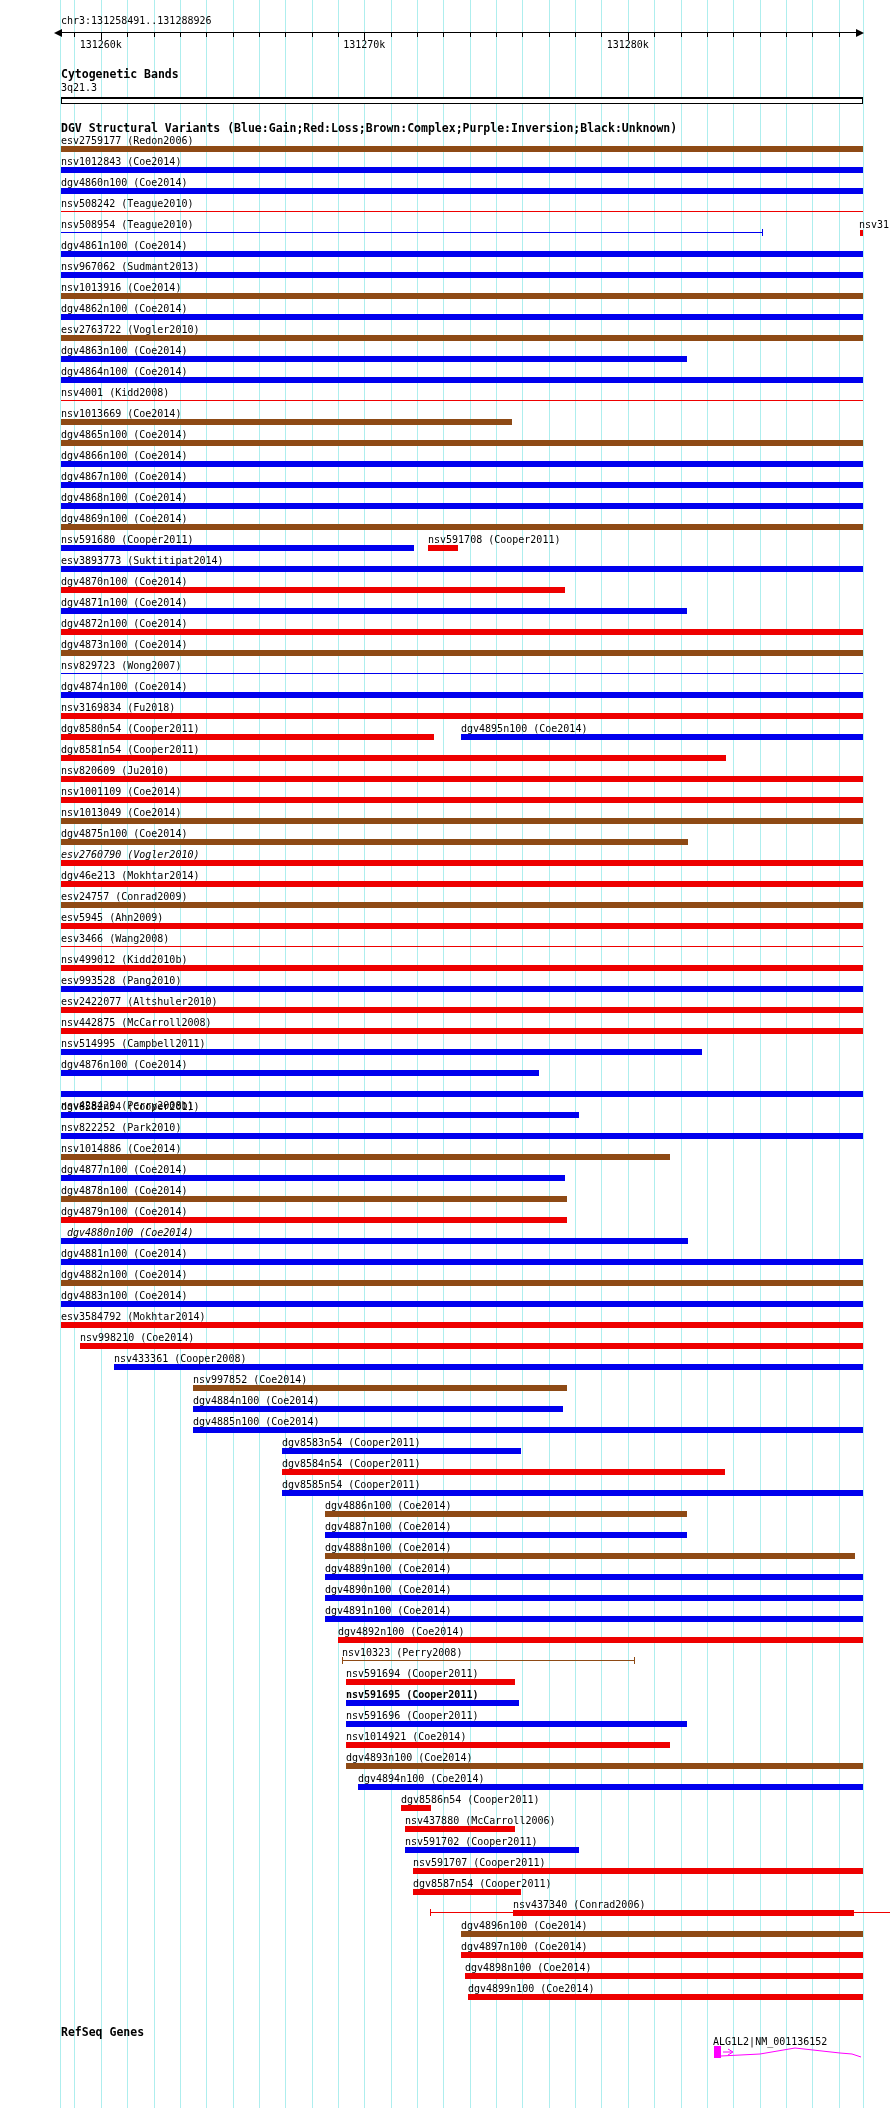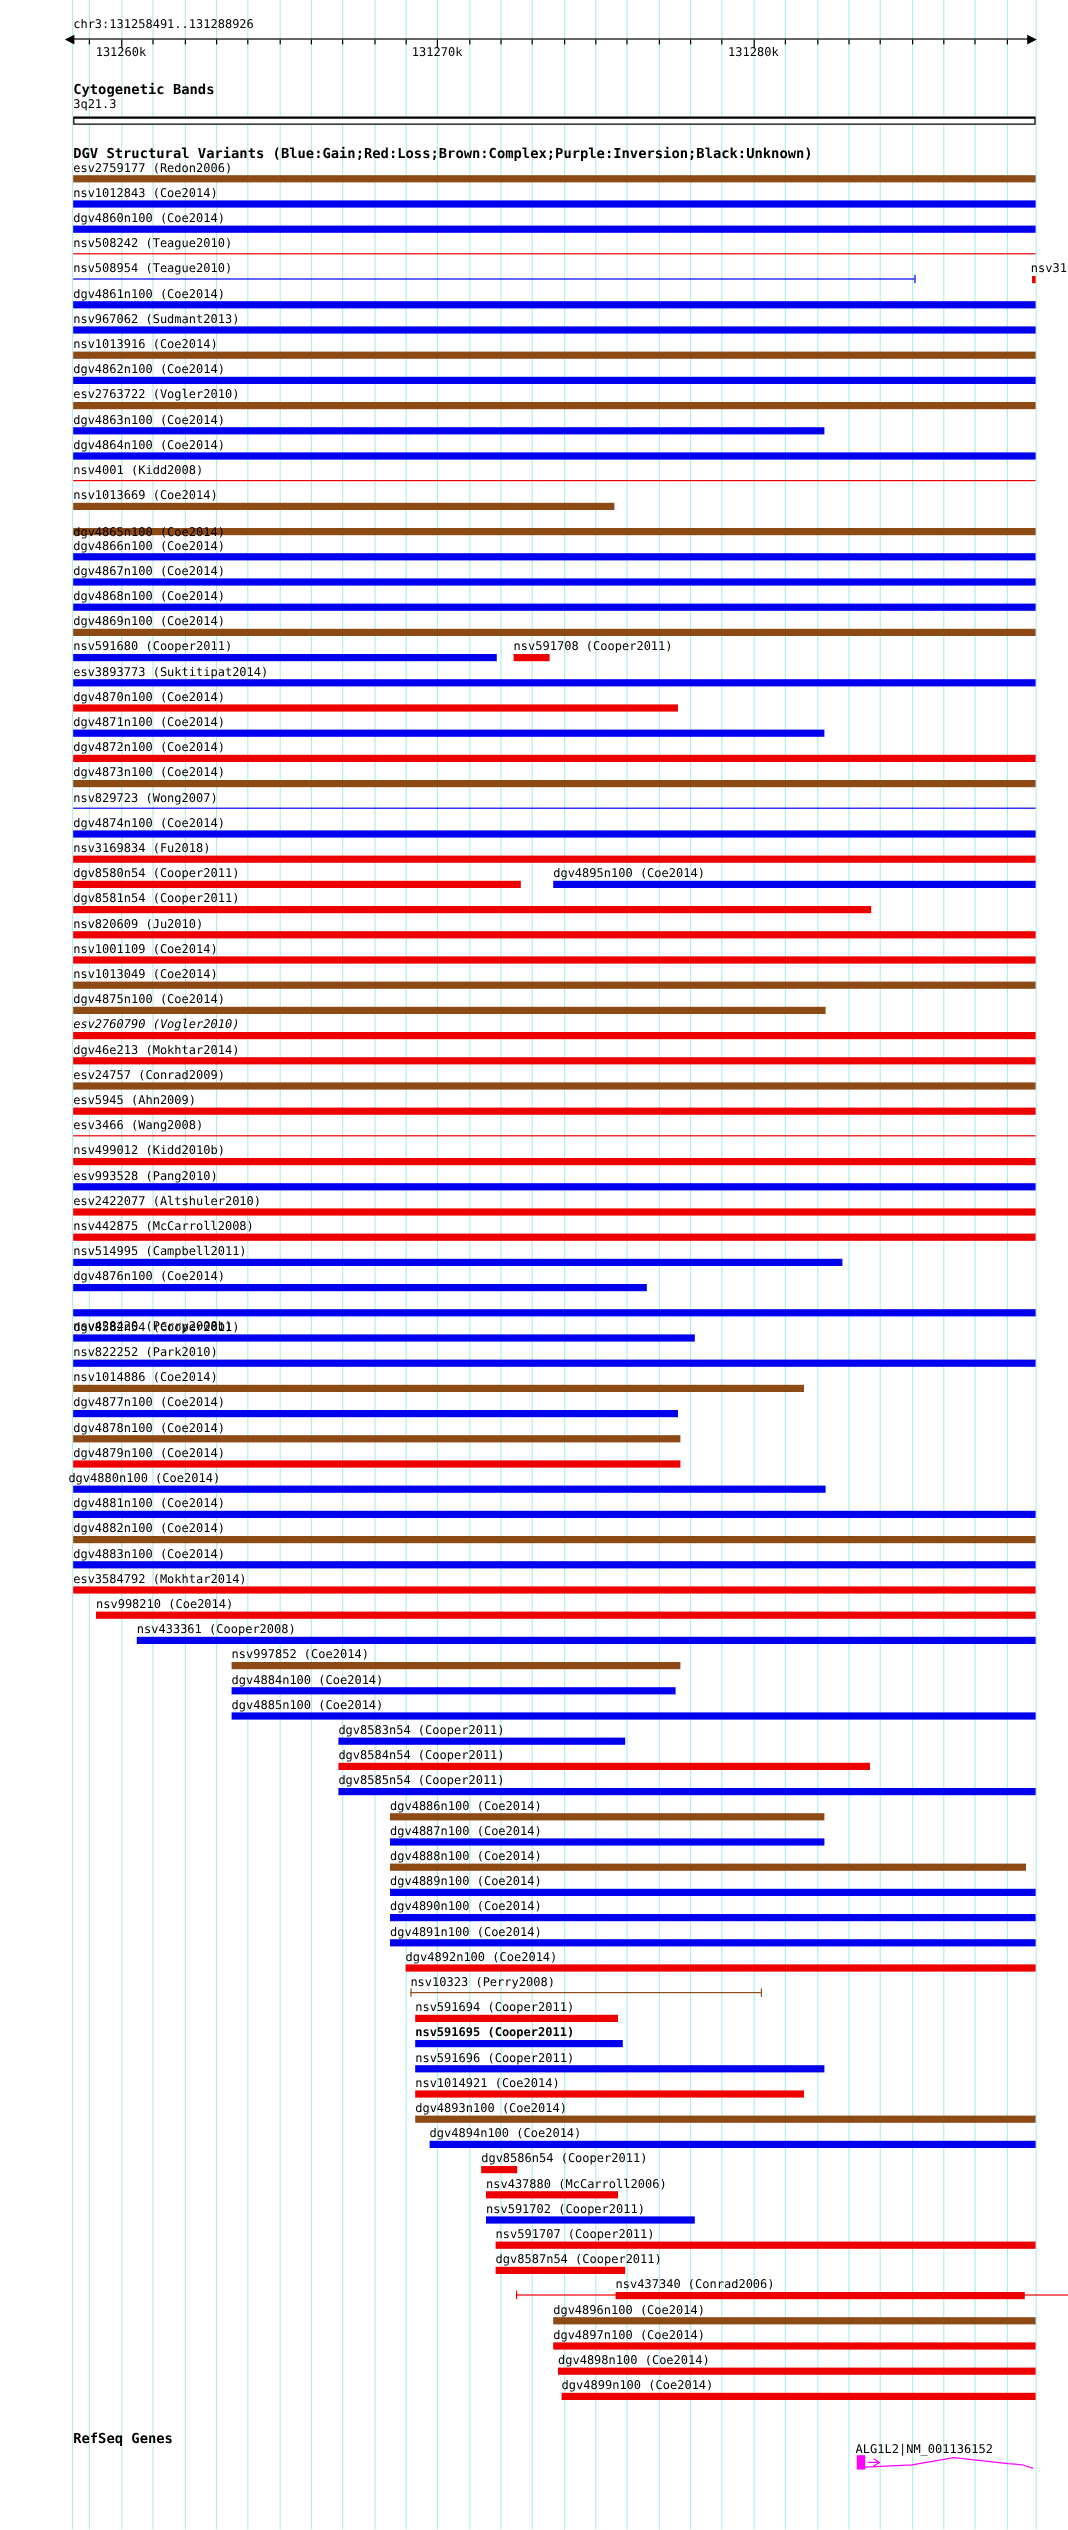--- a/index.html
+++ b/index.html
@@ -140,21 +140,21 @@
       <div class="lbl" style="left: 61px; top: 324px;">esv2763722 (Vogler2010)</div>
       <div class="bar" style="left: 61px; width: 802px; top: 335px; background: rgb(142, 74, 21);"></div>
       <div class="lbl" style="left: 61px; top: 345px;">dgv4863n100 (Coe2014)</div>
       <div class="bar" style="left: 61px; width: 626px; top: 356px; background: rgb(0, 0, 238);"></div>
       <div class="lbl" style="left: 61px; top: 366px;">dgv4864n100 (Coe2014)</div>
       <div class="bar" style="left: 61px; width: 802px; top: 377px; background: rgb(0, 0, 238);"></div>
       <div class="lbl" style="left: 61px; top: 387px;">nsv4001 (Kidd2008)</div>
       <div class="hline" style="left: 61px; width: 802px; top: 400px; background: rgb(238, 0, 0);"></div>
       <div class="lbl" style="left: 61px; top: 408px;">nsv1013669 (Coe2014)</div>
       <div class="bar" style="left: 61px; width: 451px; top: 419px; background: rgb(142, 74, 21);"></div>
-      <div class="lbl" style="left: 61px; top: 429px; margin-top: 10px;">dgv4865n100 (Coe2014)</div>
+      <div class="lbl" style="left: 61px; top: 429px;">dgv4865n100 (Coe2014)</div>
       <div class="bar" style="left: 61px; width: 802px; top: 440px; background: rgb(142, 74, 21);"></div>
       <div class="lbl" style="left: 61px; top: 450px;">dgv4866n100 (Coe2014)</div>
       <div class="bar" style="left: 61px; width: 802px; top: 461px; background: rgb(0, 0, 238);"></div>
       <div class="lbl" style="left: 61px; top: 471px;">dgv4867n100 (Coe2014)</div>
       <div class="bar" style="left: 61px; width: 802px; top: 482px; background: rgb(0, 0, 238);"></div>
       <div class="lbl" style="left: 61px; top: 492px;">dgv4868n100 (Coe2014)</div>
       <div class="bar" style="left: 61px; width: 802px; top: 503px; background: rgb(0, 0, 238);"></div>
       <div class="lbl" style="left: 61px; top: 513px;">dgv4869n100 (Coe2014)</div>
       <div class="bar" style="left: 61px; width: 802px; top: 524px; background: rgb(142, 74, 21);"></div>
       <div class="lbl" style="left: 61px; top: 534px;">nsv591680 (Cooper2011)</div>
@@ -220,21 +220,21 @@
       <div class="lbl" style="left: 61px; top: 1122px;">nsv822252 (Park2010)</div>
       <div class="bar" style="left: 61px; width: 802px; top: 1133px; background: rgb(0, 0, 238);"></div>
       <div class="lbl" style="left: 61px; top: 1143px;">nsv1014886 (Coe2014)</div>
       <div class="bar" style="left: 61px; width: 609px; top: 1154px; background: rgb(142, 74, 21);"></div>
       <div class="lbl" style="left: 61px; top: 1164px;">dgv4877n100 (Coe2014)</div>
       <div class="bar" style="left: 61px; width: 504px; top: 1175px; background: rgb(0, 0, 238);"></div>
       <div class="lbl" style="left: 61px; top: 1185px;">dgv4878n100 (Coe2014)</div>
       <div class="bar" style="left: 61px; width: 506px; top: 1196px; background: rgb(142, 74, 21);"></div>
       <div class="lbl" style="left: 61px; top: 1206px;">dgv4879n100 (Coe2014)</div>
       <div class="bar" style="left: 61px; width: 506px; top: 1217px; background: rgb(238, 0, 0);"></div>
-      <div class="lbl" style="left: 57px; top: 1227px;">dgv4880n100 (Coe2014)</div>
+      <div class="lbl" style="left: 67px; top: 1227px; font-style: italic;">dgv4880n100 (Coe2014)</div>
       <div class="bar" style="left: 61px; width: 627px; top: 1238px; background: rgb(0, 0, 238);"></div>
       <div class="lbl" style="left: 61px; top: 1248px;">dgv4881n100 (Coe2014)</div>
       <div class="bar" style="left: 61px; width: 802px; top: 1259px; background: rgb(0, 0, 238);"></div>
       <div class="lbl" style="left: 61px; top: 1269px;">dgv4882n100 (Coe2014)</div>
       <div class="bar" style="left: 61px; width: 802px; top: 1280px; background: rgb(142, 74, 21);"></div>
       <div class="lbl" style="left: 61px; top: 1290px;">dgv4883n100 (Coe2014)</div>
       <div class="bar" style="left: 61px; width: 802px; top: 1301px; background: rgb(0, 0, 238);"></div>
       <div class="lbl" style="left: 61px; top: 1311px;">esv3584792 (Mokhtar2014)</div>
       <div class="bar" style="left: 61px; width: 802px; top: 1322px; background: rgb(238, 0, 0);"></div>
       <div class="lbl" style="left: 80px; top: 1332px;">nsv998210 (Coe2014)</div>

